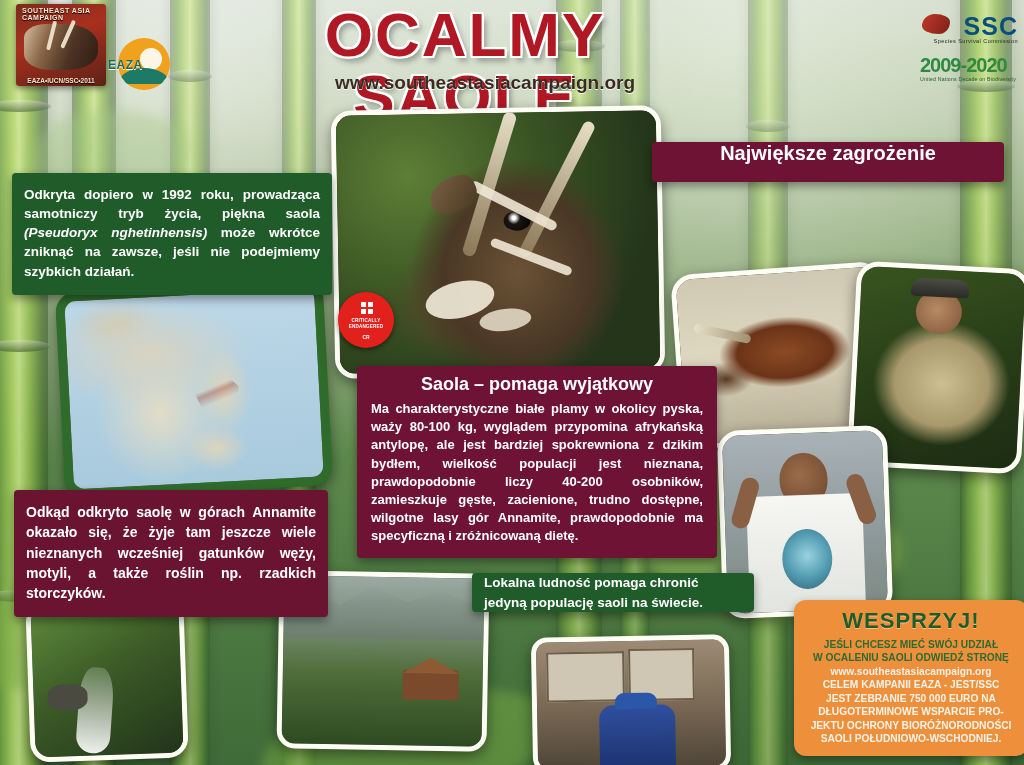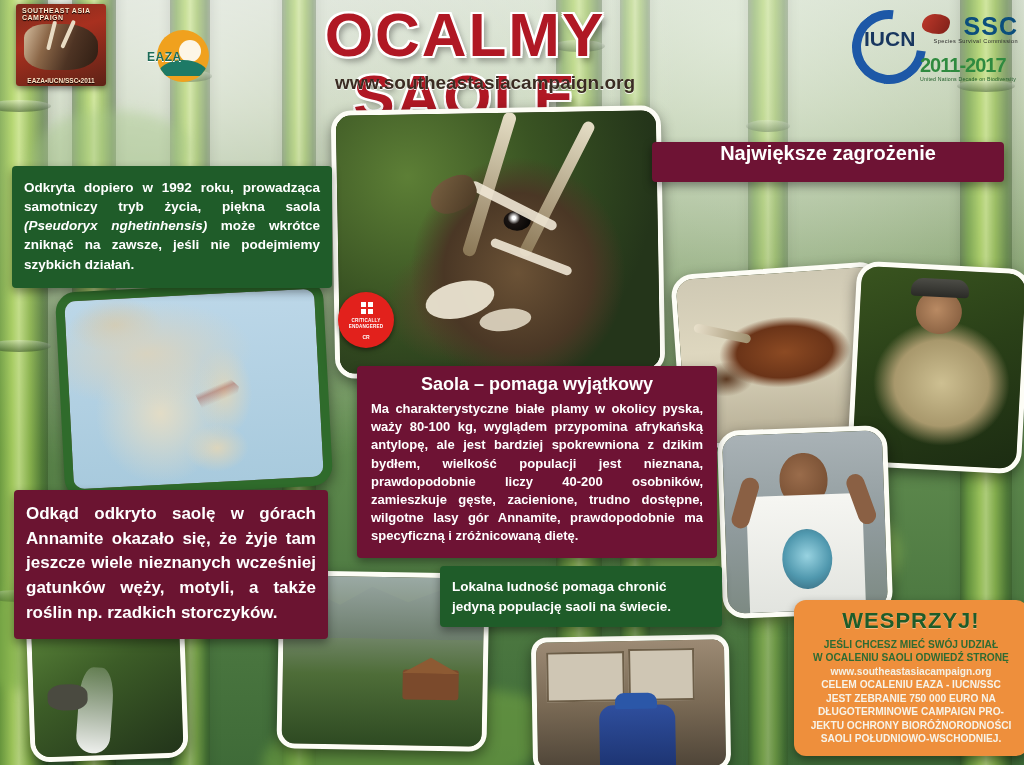--- a/index.html
+++ b/index.html
@@ -29,21 +29,21 @@
   
   .photo{position:absolute;overflow:hidden;background:#55603f;
     box-shadow:0 5px 14px rgba(0,0,0,.45);}
   .photo .px{position:absolute;inset:0;}
   .frame-white{border:5px solid #fdfdf6;border-radius:18px;}
   .frame-green{border:9px solid #2f6b2b;border-radius:16px;}
 
   
   .panel{position:absolute;color:#fff;border-radius:4px;
     box-shadow:0 4px 10px rgba(0,0,0,.4);}
-  .panel.green{background:#1f5c29;}
+  .panel.green{background:#1f5c29;margin-top:7px;}
   .panel.maroon{background:#6e1334;}
   .panel.maroon2{background:#6b1431;}
   .panel .ttl{font-weight:bold;text-align:center;}
   .panel .bd{text-align:justify;}
 
   
   #title{position:absolute;left:205px;top:4px;width:520px;text-align:center;
     font-size:62px;font-weight:bold;letter-spacing:2px;color:#b01824;
     text-shadow:
       -2px -2px 0 #fff, 2px -2px 0 #fff, -2px 2px 0 #fff, 2px 2px 0 #fff,
@@ -63,21 +63,21 @@
     text-shadow:0 1px 1px #000;}
   #campaign-logo .ft{position:absolute;left:2px;bottom:2px;right:2px;font-size:6.5px;
     font-weight:bold;color:#ffe2c4;text-align:center;text-shadow:0 1px 1px #000;}
   #campaign-logo .animal{position:absolute;left:8px;top:20px;width:74px;height:46px;
     background:
       linear-gradient(110deg,#d9c7a8 0%,#8a6a4a 30%,#4a3424 62%,#2a1c12 100%);
     border-radius:30% 45% 40% 35%;opacity:.95;}
   #campaign-logo .horn{position:absolute;width:4px;height:30px;background:#e9dcc4;
     border-radius:3px;transform-origin:bottom;}
 
-  #eaza-logo{position:absolute;left:108px;top:24px;width:62px;height:62px;margin-left:39px;}
+  #eaza-logo{position:absolute;left:108px;top:32px;width:62px;height:62px;}
   #eaza-logo .ring{position:absolute;inset:6px 0 0 10px;width:52px;height:52px;
     border-radius:50%;background:#f0a11e;overflow:hidden;}
   #eaza-logo .wave{position:absolute;left:0;right:0;bottom:6px;height:16px;
     background:#1d7a66;border-radius:50% 50% 0 0/100% 100% 0 0;}
   #eaza-logo .sun{position:absolute;right:8px;top:10px;width:22px;height:22px;
     border-radius:50%;background:#fdf6e6;}
   #eaza-logo .txt{position:absolute;left:0;top:26px;font-size:12px;font-weight:bold;
     color:#1d6b57;letter-spacing:.5px;text-shadow:0 1px 0 #fff;}
 
   #iucn-logo{position:absolute;left:852px;top:8px;width:78px;height:62px;}
@@ -166,31 +166,27 @@
   </div>
 
   <div id="eaza-logo">
     <div class="ring">
       <div class="sun"></div>
       <div class="wave"></div>
     </div>
     <div class="txt">EAZA</div>
   </div>
 
-  <div id="iucn-logo">
-    <div class="c"></div>
-    <div class="t">IUCN</div>
-  </div>
   <div id="ssc-logo">
     <div class="mark"></div>
     <div class="t">SSC</div>
     <div class="sub">Species Survival Commission</div>
   </div>
   <div id="decade-logo">
-    <div class="t">2011-2017</div>
+    <div class="t">2009-2020</div>
     <div class="sub">United Nations Decade on Biodiversity</div>
   </div>
 
   <div id="title">OCALMY SAOLĘ</div>
   <div id="site">www.southeastasiacampaign.org</div>
 
   <div class="photo frame-green" style="left:60px;top:286px;width:250px;height:188px;transform:rotate(-3deg);border-radius:20px;">
     <div class="px sky"></div>
     <div class="px" style="background:
         radial-gradient(ellipse 60% 40% at 32% 30%, #d8d3c0 0%, rgba(216,211,192,0) 70%),
@@ -308,35 +304,35 @@
   <div class="panel maroon" style="left:652px;top:142px;width:328px;padding:0 12px 12px;">
     <div class="ttl" style="font-size:20px;margin-bottom:5px;">Największe zagrożenie</div>
   </div>
 
   <div class="panel maroon" style="left:357px;top:366px;width:332px;padding:8px 14px 12px;">
     <div class="ttl" style="font-size:18px;margin-bottom:5px;">Saola – pomaga wyjątkowy</div>
     <div class="bd" style="font-size:13px;line-height:1.4;font-weight:bold;">Ma charakterystyczne białe plamy w okolicy pyska, waży 80-100 kg, wyglądem przypomina afrykańską antylopę, ale jest bardziej spokrewniona  z dzikim bydłem, wielkość populacji jest nieznana, prawdopodobnie liczy 40-200 osobników, zamieszkuje gęste, zacienione, trudno dostępne, wilgotne lasy gór Annamite, prawdopodobnie ma specyficzną i zróżnicowaną dietę.</div>
   </div>
 
   <div class="panel maroon2" style="left:14px;top:490px;width:290px;padding:12px 12px 14px;">
-    <div class="bd" style="font-size:17px;line-height:1.45;font-weight:bold;">Odkąd odkryto saolę w górach Annamite okazało się, że żyje tam jeszcze wiele nieznanych wcześniej gatunków węży, motyli, a także roślin np. rzadkich storczyków.</div>
-  </div>
-
-  <div class="panel green" style="left:440px;top:566px;width:258px;padding:11px 12px;">
+    <div class="bd" style="font-size:14px;line-height:1.45;font-weight:bold;">Odkąd odkryto saolę w górach Annamite okazało się, że żyje tam jeszcze wiele nieznanych wcześniej gatunków węży, motyli, a także roślin np. rzadkich storczyków.</div>
+  </div>
+
+  <div class="panel green" style="left:472px;top:566px;width:258px;padding:0 12px;">
     <div class="bd" style="font-size:13.5px;line-height:1.45;font-weight:bold;text-align:left;">Lokalna ludność pomaga chronić jedyną populację saoli na świecie.</div>
   </div>
 
   <div class="panel" style="left:794px;top:600px;width:218px;padding:8px 8px 10px;border-radius:12px;background:#ee8f3c;">
     <div style="text-align:center;font-size:22px;font-weight:bold;color:#1f5c29;letter-spacing:1px;
                 text-shadow:0 1px 0 rgba(255,255,255,.4);margin-bottom:4px;">WESPRZYJ!</div>
     <div style="text-align:center;font-size:10.2px;line-height:1.32;font-weight:bold;color:#2f6b32;">
       <div>JEŚLI CHCESZ MIEĆ SWÓJ UDZIAŁ</div>
       <div>W OCALENIU SAOLI ODWIEDŹ STRONĘ</div>
       <div style="color:#f4f0e4;">www.southeastasiacampaign.org</div>
-      <div style="color:#f7f3e8;">CELEM OCALENIU EAZA - IUCN/SSC</div>
+      <div style="color:#f7f3e8;">CELEM KAMPANII EAZA - JEST/SSC</div>
       <div style="color:#f7f3e8;">JEST ZEBRANIE 750 000 EURO NA</div>
-      <div style="color:#f7f3e8;">DŁUGOTERMINOWE CAMPAIGN PRO-</div>
+      <div style="color:#f7f3e8;">DŁUGOTERMINOWE WSPARCIE PRO-</div>
       <div style="color:#f7f3e8;">JEKTU OCHRONY BIORÓŻNORODNOŚCI</div>
       <div style="color:#f7f3e8;">SAOLI POŁUDNIOWO-WSCHODNIEJ.</div>
     </div>
   </div>
 
 </div>
 
 </body></html>

